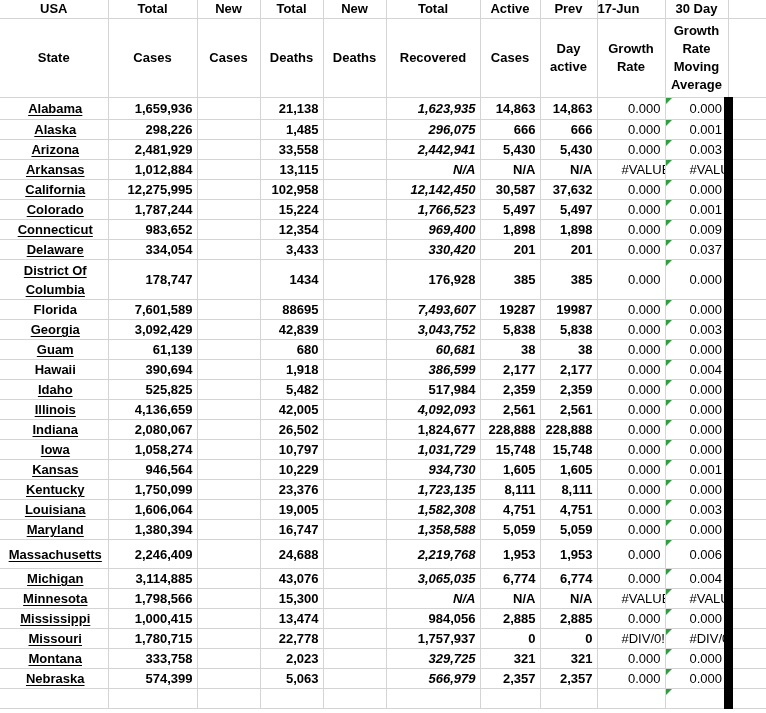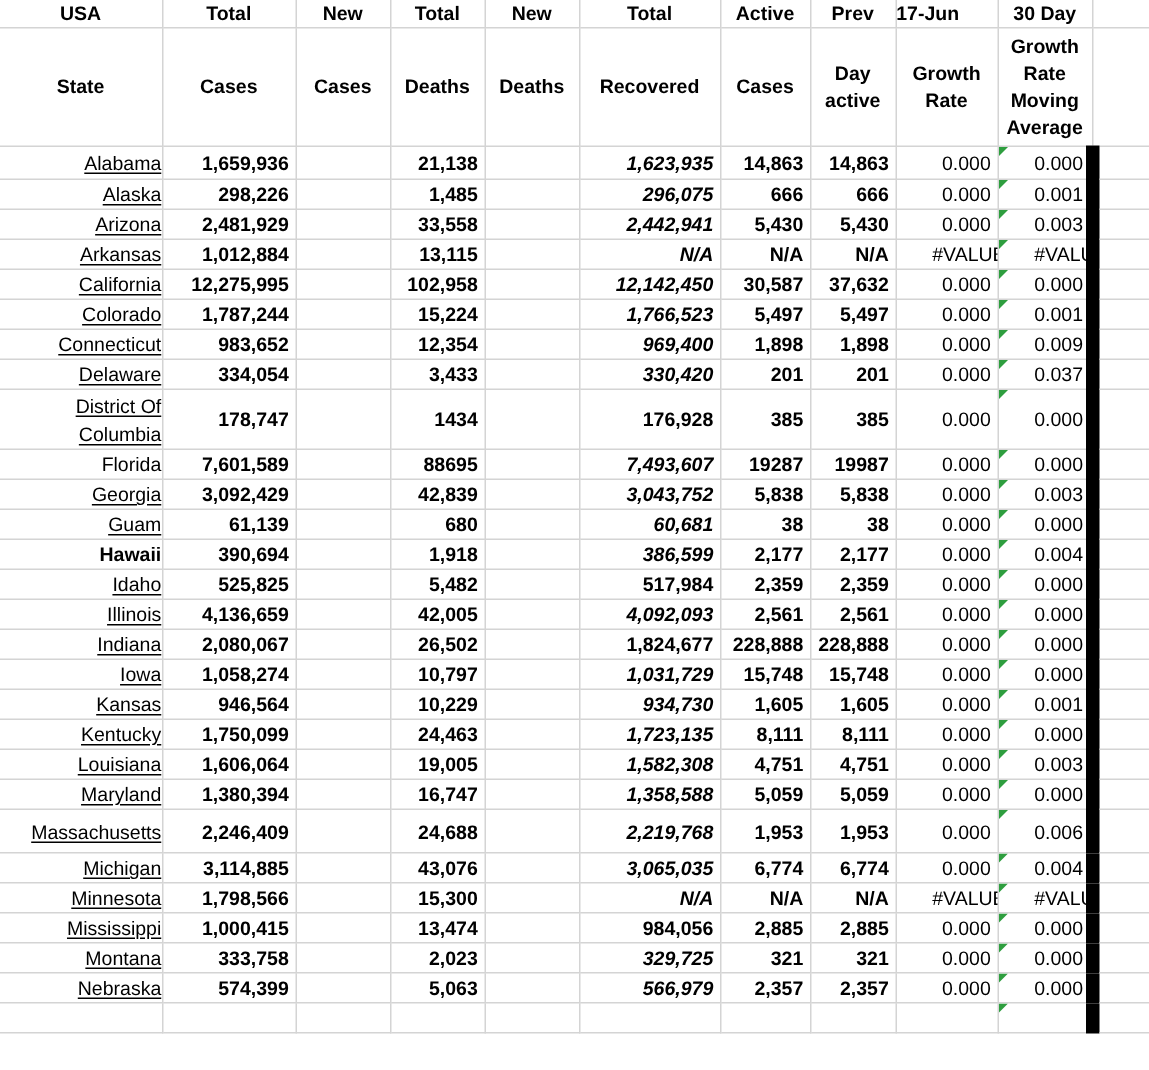--- a/index.html
+++ b/index.html
@@ -26,21 +26,21 @@
   }
   thead th{font-weight:bold;white-space:normal;line-height:18px;}
   tr.h1{height:18px;}
   tr.h2{height:79px;}
   tbody tr{height:20px;}
   tr.rmd{height:22px;}
   tr.rxl{height:40px;}
   tr.rlg{height:29px;}
   tr.sliver{height:20px;}
   th.alignR{text-align:left;padding-right:3px;}
-  td.state{text-align:right;padding-left:3px;white-space:normal;line-height:19px;}
+  td.state{text-align:center;padding-left:3px;white-space:normal;line-height:19px;font-weight:bold;}
   .u{text-decoration:underline;text-underline-offset:2px;}
   .b{font-weight:bold;}
   td.num{text-align:right;padding-right:4px;font-weight:bold;}
   td.plain{text-align:right;padding-right:4px;font-weight:normal;padding-left:24px;}
   td.it{font-style:italic;}
   td.g30{position:relative;border-right:9px solid var(--thick);padding-right:2px;}
   td.spacer{border-right:none;}
   .tri{
     position:absolute;top:0;left:0;width:0;height:0;
     border-top:6px solid var(--tri);
@@ -325,21 +325,21 @@
           <td class="num">1,605</td>
           <td class="num">1,605</td>
           <td class="plain">0.000</td>
           <td class="plain g30">0.001<span class="tri"></span></td>
           <td class="spacer"></td>
         </tr>
         <tr>
           <td class="state u">Kentucky</td>
           <td class="num">1,750,099</td>
           <td class="num"></td>
-          <td class="num">24,463</td>
+          <td class="num">23,376</td>
           <td class="num"></td>
           <td class="num it">1,723,135</td>
           <td class="num">8,111</td>
           <td class="num">8,111</td>
           <td class="plain">0.000</td>
           <td class="plain g30">0.000<span class="tri"></span></td>
           <td class="spacer"></td>
         </tr>
         <tr>
           <td class="state u">Louisiana</td>
@@ -413,20 +413,33 @@
           <td class="num">13,474</td>
           <td class="num"></td>
           <td class="num">984,056</td>
           <td class="num">2,885</td>
           <td class="num">2,885</td>
           <td class="plain">0.000</td>
           <td class="plain g30">0.000<span class="tri"></span></td>
           <td class="spacer"></td>
         </tr>
         <tr>
+          <td class="state u">Missouri</td>
+          <td class="num">1,780,715</td>
+          <td class="num"></td>
+          <td class="num">22,778</td>
+          <td class="num"></td>
+          <td class="num">1,757,937</td>
+          <td class="num">0</td>
+          <td class="num">0</td>
+          <td class="plain">#DIV/0!</td>
+          <td class="plain g30">#DIV/0!<span class="tri"></span></td>
+          <td class="spacer"></td>
+        </tr>
+        <tr>
           <td class="state u">Montana</td>
           <td class="num">333,758</td>
           <td class="num"></td>
           <td class="num">2,023</td>
           <td class="num"></td>
           <td class="num it">329,725</td>
           <td class="num">321</td>
           <td class="num">321</td>
           <td class="plain">0.000</td>
           <td class="plain g30">0.000<span class="tri"></span></td>

